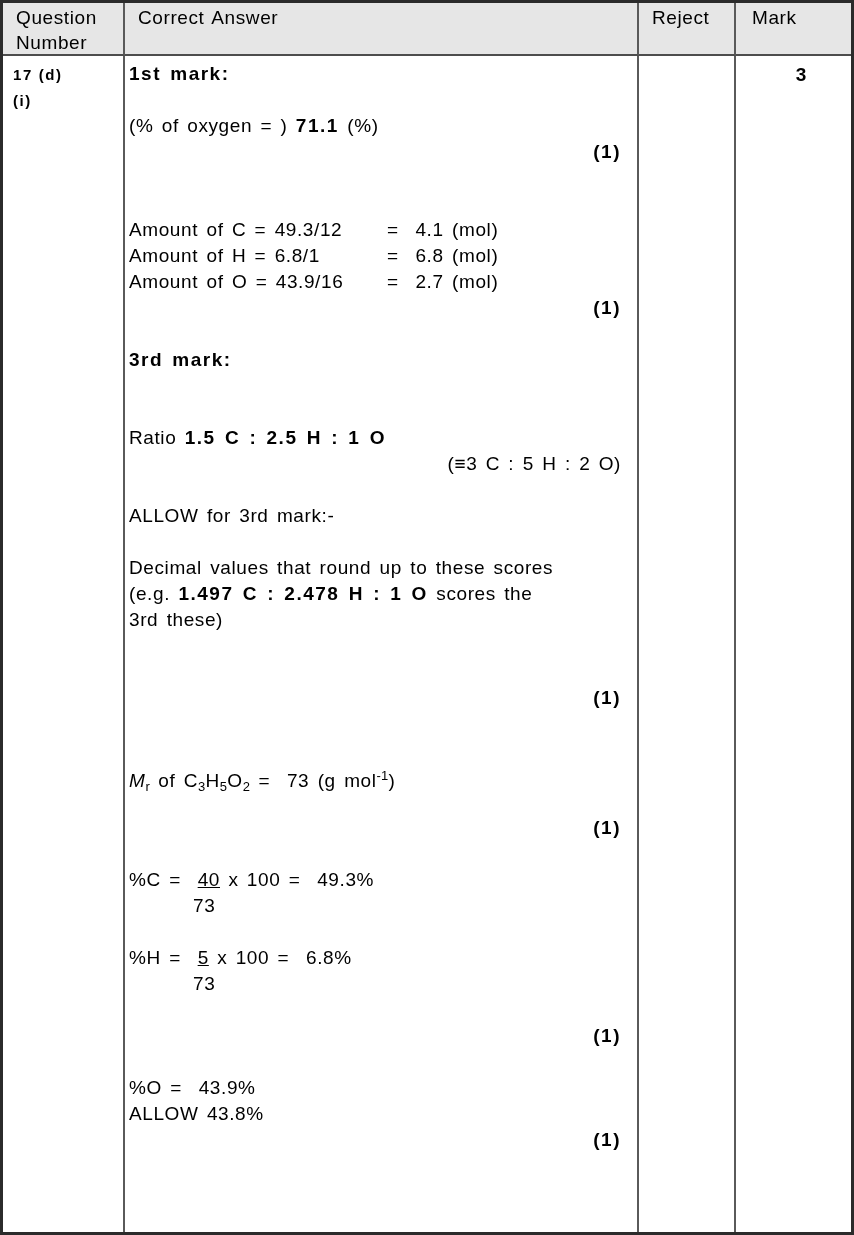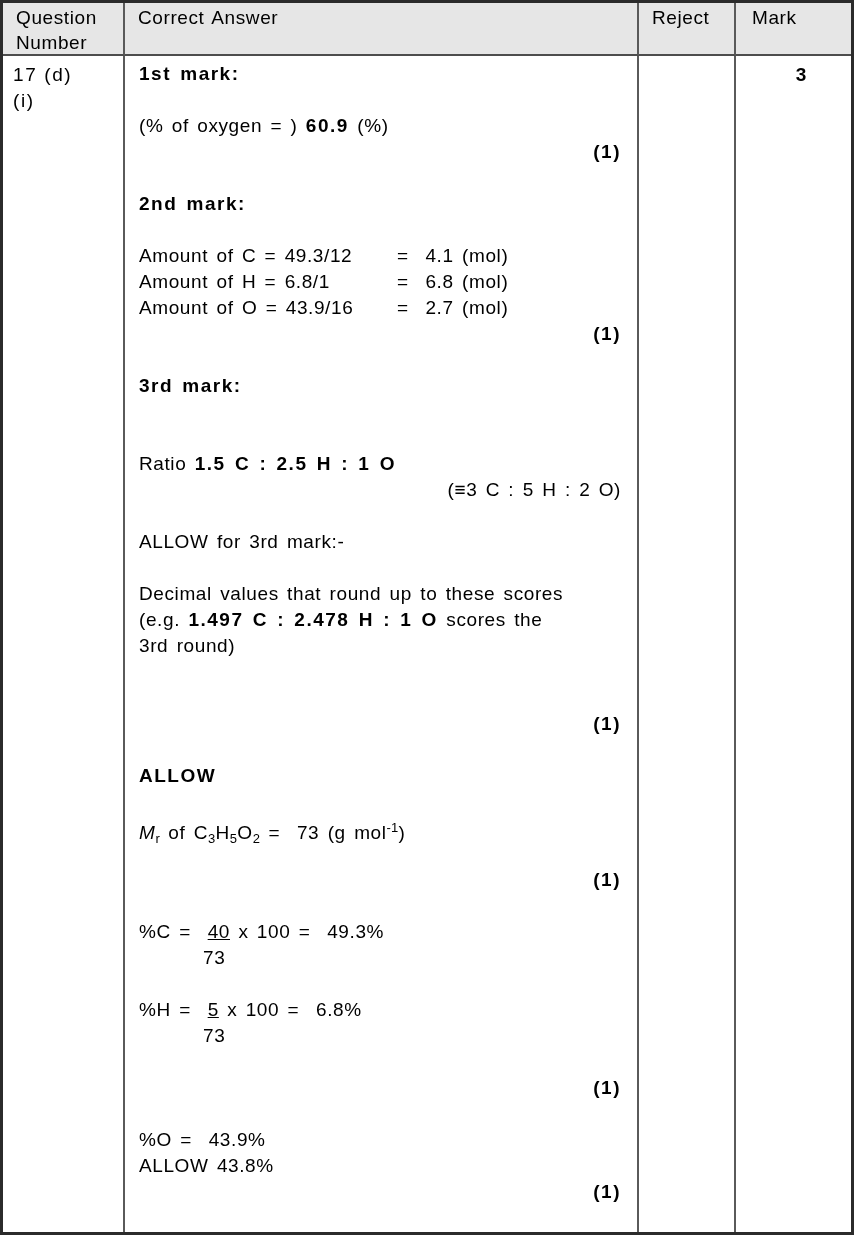--- a/index.html
+++ b/index.html
@@ -38,26 +38,26 @@
     border-bottom: 2px solid #4d4d4d;
     font-size: 19px;
     line-height: 25px;
     letter-spacing: 0.6px;
     word-spacing: 2px;
     padding: 2px 8px 0 13px;
   }
   .bcell { background: #ffffff; }
   .qcell {
     padding: 6px 6px 0 10px;
-    font-weight: 400;
-    font-size: 19px;
+    font-weight: 700;
+    font-size: 15px;
     line-height: 26px;
     letter-spacing: 1.6px;
   }
-  .acell { padding: 5px 0 0 14px; }
+  .acell { padding: 5px 0 0 4px; }
   .mcell {
     padding-top: 8px;
     text-align: center;
     font-weight: 700;
     font-size: 19px;
     letter-spacing: 1px;
   }
   .line {
     height: 26px;
     line-height: 26px;
@@ -97,46 +97,44 @@
     </div>
 
     <div class="cell bcell qcell">
       <div>17 (d)</div>
       <div>(i)</div>
     </div>
 
     <div class="cell bcell acell">
         <div class="line"><span class="s-b">1st mark:</span></div>
         <div class="line"></div>
-        <div class="line"><span>(% of oxygen = ) </span><span class="s-b">60.9</span><span> (%)</span></div>
+        <div class="line"><span>(% of oxygen = ) </span><span class="s-b">71.1</span><span> (%)</span></div>
         <div class="line right"><span class="s-b">(1)</span></div>
         <div class="line"></div>
-        <div class="line"><span class="s-b">2nd mark:</span></div>
         <div class="line"></div>
         <div class="line"><span class="s-col">Amount of C = 49.3/12</span><span>=  4.1 (mol)</span></div>
         <div class="line"><span class="s-col">Amount of H = 6.8/1</span><span>=  6.8 (mol)</span></div>
         <div class="line"><span class="s-col">Amount of O = 43.9/16</span><span>=  2.7 (mol)</span></div>
         <div class="line right"><span class="s-b">(1)</span></div>
         <div class="line"></div>
         <div class="line"><span class="s-b">3rd mark:</span></div>
         <div class="line"></div>
         <div class="line"></div>
         <div class="line"><span>Ratio </span><span class="s-b">1.5 C : 2.5 H : 1 O</span></div>
         <div class="line ind-equiv"><span>(≡3 C : 5 H : 2 O)</span></div>
         <div class="line"></div>
         <div class="line"><span>ALLOW for 3rd mark:-</span></div>
         <div class="line"></div>
         <div class="line"><span>Decimal values that round up to these scores</span></div>
         <div class="line"><span>(e.g. </span><span class="s-b">1.497 C : 2.478 H : 1 O</span><span> scores the</span></div>
-        <div class="line"><span>3rd round)</span></div>
+        <div class="line"><span>3rd these)</span></div>
         <div class="line"></div>
         <div class="line"></div>
         <div class="line right"><span class="s-b">(1)</span></div>
         <div class="line"></div>
-        <div class="line"><span class="s-b">ALLOW</span></div>
         <div class="line"></div>
         <div class="line"><span class="s-i">M</span><span class="s-sub">r</span><span> of C</span><span class="s-sub">3</span><span>H</span><span class="s-sub">5</span><span>O</span><span class="s-sub">2</span><span> =  73 (g mol</span><span class="s-sup">-1</span><span>)</span></div>
         <div class="line"></div>
         <div class="line right"><span class="s-b">(1)</span></div>
         <div class="line"></div>
         <div class="line"><span>%C =  </span><span class="s-u">40</span><span> x 100 =  49.3%</span></div>
         <div class="line ind-frac"><span>73</span></div>
         <div class="line"></div>
         <div class="line"><span>%H =  </span><span class="s-u">5</span><span> x 100 =  6.8%</span></div>
         <div class="line ind-frac"><span>73</span></div>

